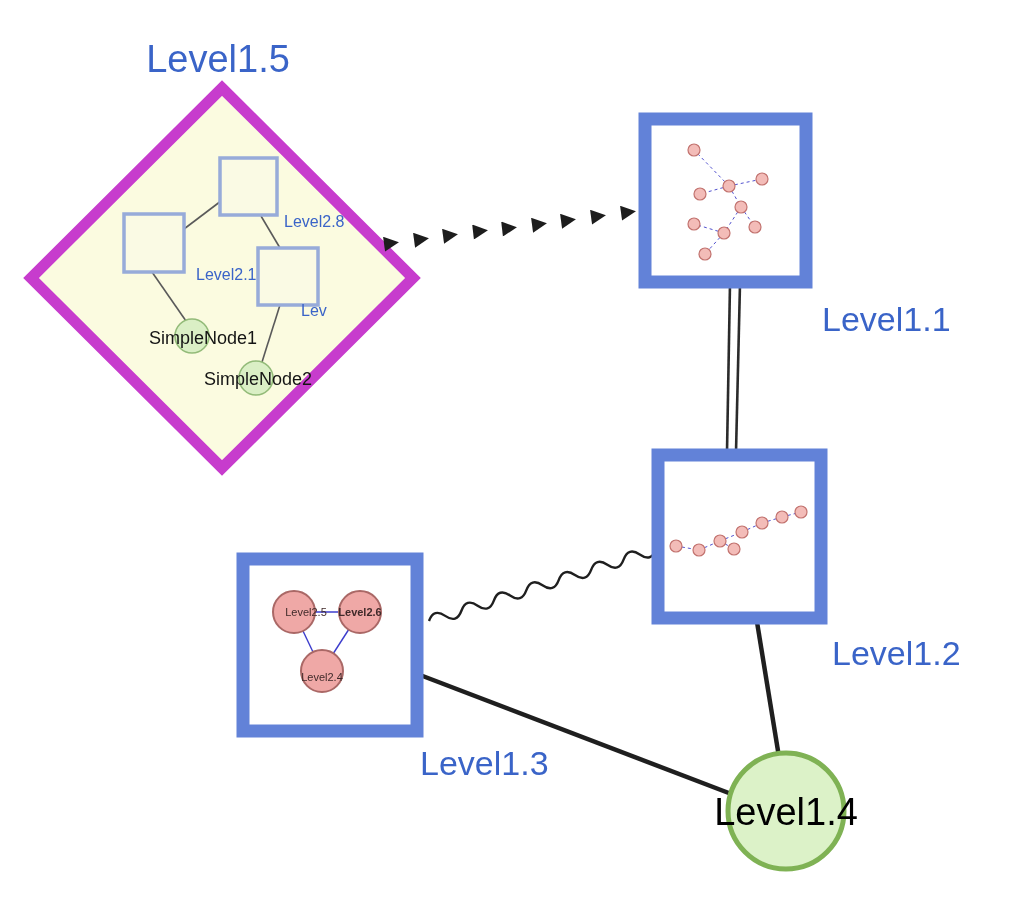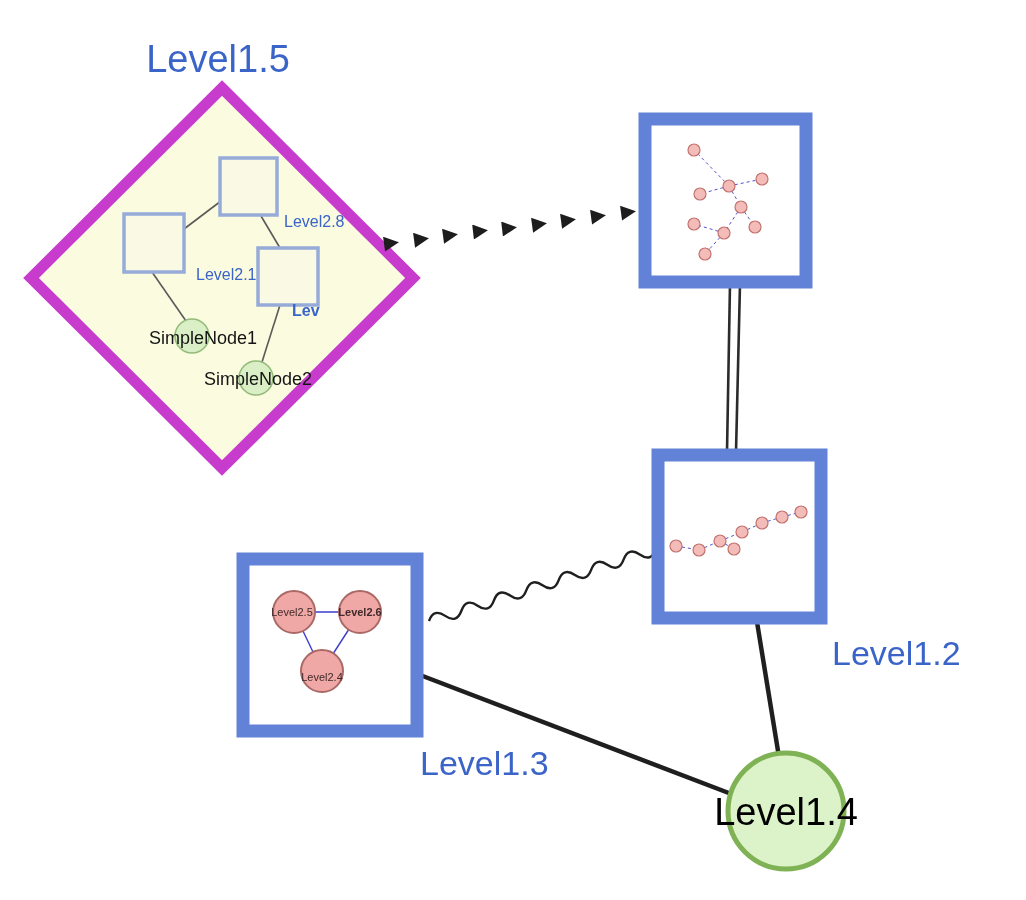--- a/index.html
+++ b/index.html
@@ -124,27 +124,28 @@
       <line class="tri-edge" x1="360" y1="612" x2="322" y2="671"></line>
       <circle class="l13-node" cx="294" cy="612" r="21"></circle>
       <circle class="l13-node" cx="360" cy="612" r="21"></circle>
       <circle class="l13-node" cx="322" cy="671" r="21"></circle>
     </g>
 
     <circle class="big-circle" cx="786" cy="811" r="58"></circle>
   </svg>
 
   <div class="lbl lbl-xl center" style="left:218px; top:40px;">Level1.5</div>
+  <div class="lbl lbl-big" style="left:822px; top:302px;">Level1.1</div>
   <div class="lbl lbl-big" style="left:832px; top:636px;">Level1.2</div>
   <div class="lbl lbl-big" style="left:420px; top:746px;">Level1.3</div>
   <div class="lbl lbl-xl lbl-black center" style="left:786px; top:793px;text-align:center;">Level1.4</div>
 
   <div class="lbl lbl-med" style="left:284px; top:214px;">Level2.8</div>
   <div class="lbl lbl-med" style="left:196px; top:267px;">Level2.1</div>
-  <div class="lbl lbl-med" style="left:292px; top:303px;font-weight:bold;">Lev</div>
+  <div class="lbl lbl-med" style="left:301px; top:303px;">Lev</div>
   <div class="lbl lbl-node center" style="left:203px; top:329px;">SimpleNode1</div>
   <div class="lbl lbl-node center" style="left:258px; top:370px;">SimpleNode2</div>
 
-  <div class="lbl lbl-tiny center" style="left:292px; top:607px;">Level2.5</div>
+  <div class="lbl lbl-tiny center" style="left:306px; top:607px;">Level2.5</div>
   <div class="lbl lbl-tiny center" style="left:360px; top:607px;font-weight:bold;">Level2.6</div>
   <div class="lbl lbl-tiny center" style="left:322px; top:672px;">Level2.4</div>
 
 </div>
 
 </body></html>

